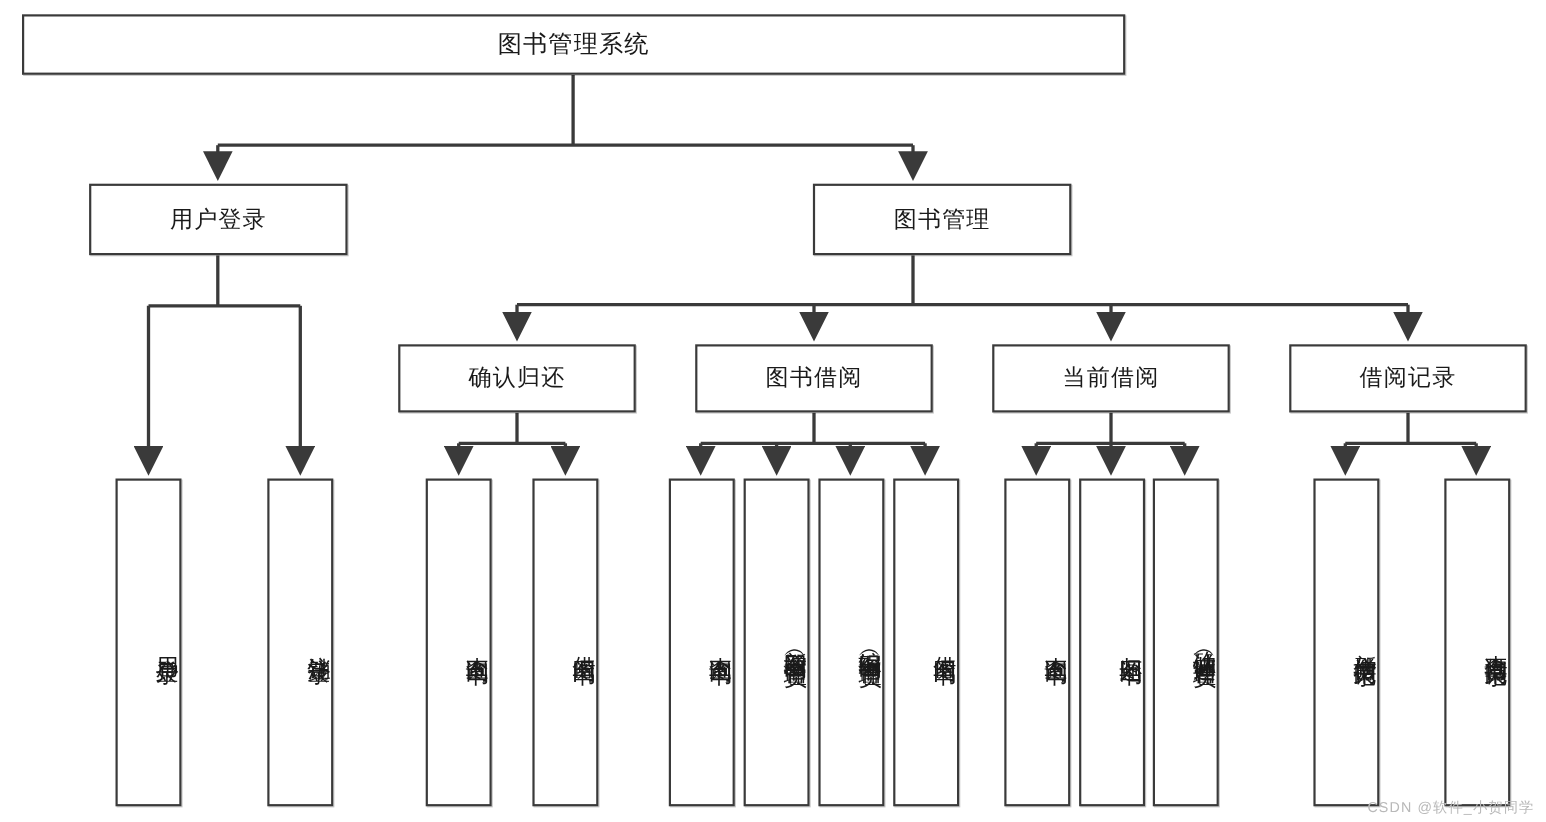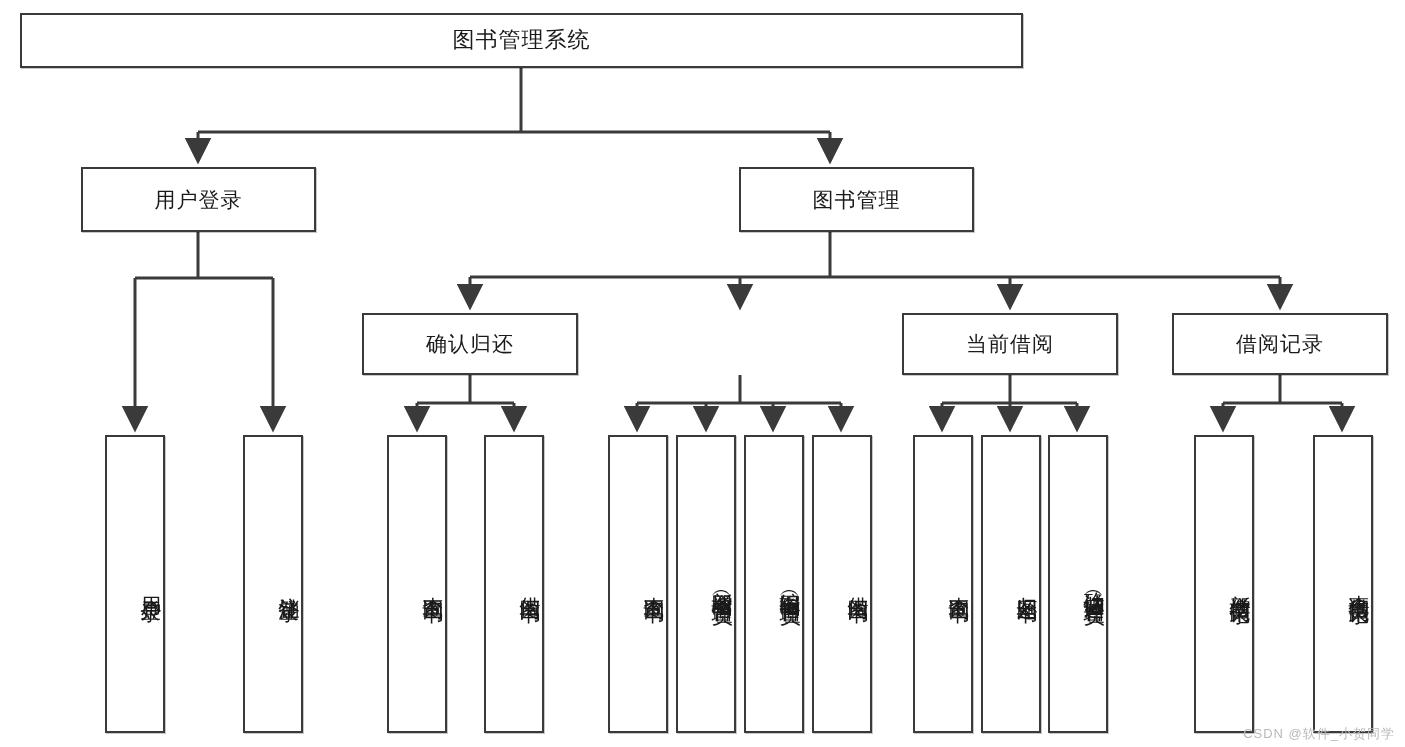--- a/index.html
+++ b/index.html
@@ -138,20 +138,23 @@
   <div class="node node-h" style="left:81px; top:167px; width:235px; height:65px;">
     <span>用户登录</span>
   </div>
   <div class="node node-h" style="left:711px; top:167px; width:235px; height:65px;margin-left:28px;">
     <span>图书管理</span>
   </div>
 
   <div class="node node-h" style="left:362px; top:313px; width:216px; height:62px;">
     <span>确认归还</span>
   </div>
+  <div class="node node-h" style="left:632px; top:313px; width:216px; height:62px;">
+    <span>图书借阅</span>
+  </div>
   <div class="node node-h" style="left:902px; top:313px; width:216px; height:62px;">
     <span>当前借阅</span>
   </div>
   <div class="node node-h" style="left:1172px; top:313px; width:216px; height:62px;">
     <span>借阅记录</span>
   </div>
 
   <div class="node leaf" style="left:105px; top:435px; width:60px; height:298px;">
     <span class="leaf-label">用户登录</span>
   </div>

